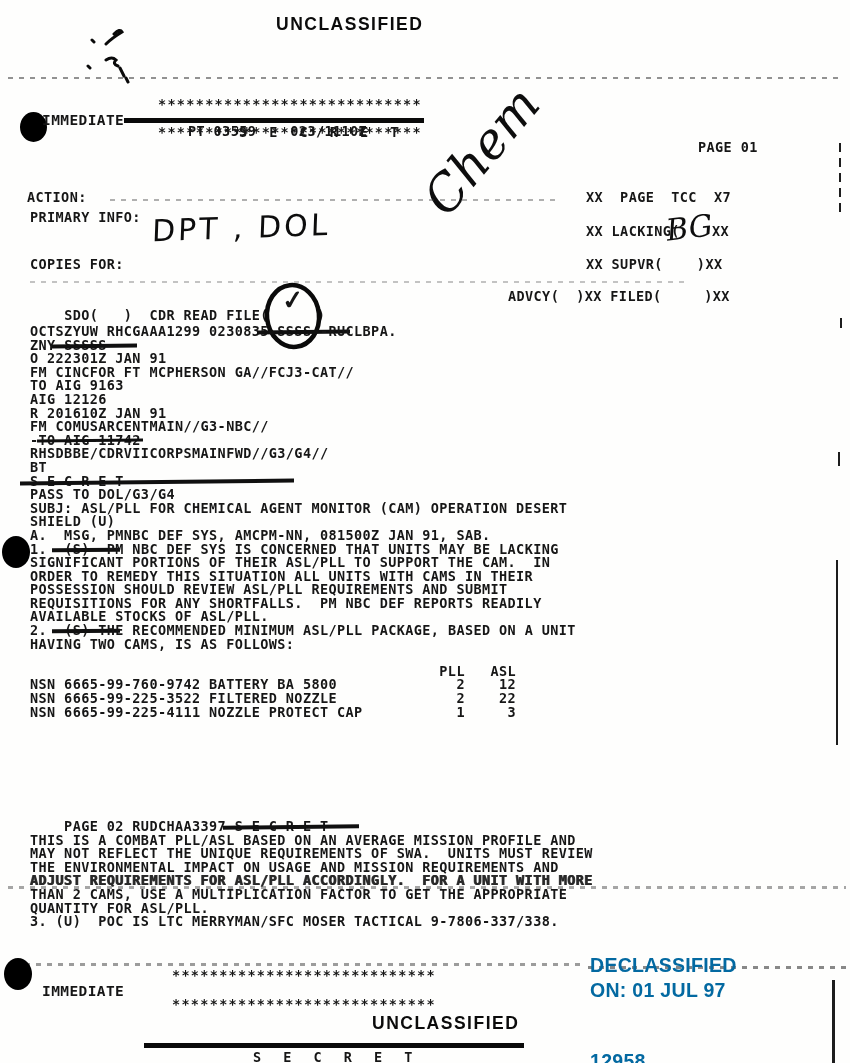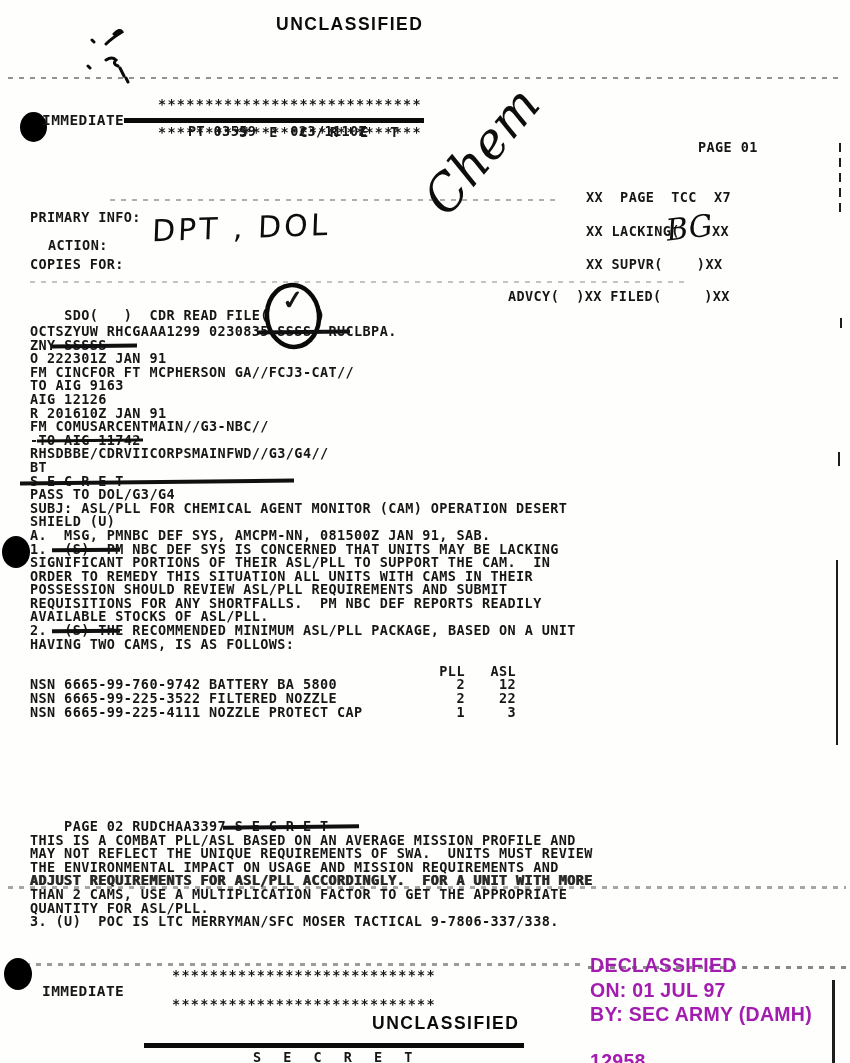--- a/index.html
+++ b/index.html
@@ -23,21 +23,21 @@
   .secret-row{position:relative;width:268px;text-align:center;font-weight:bold;
       letter-spacing:7px;font-size:13.5px;}
   .secret-strike{position:absolute;height:4.5px;background:#0a0a0a;}
   .hole{position:absolute;background:#000;border-radius:50%;}
   .hline{position:absolute;height:2px;
       background:repeating-linear-gradient(90deg,#3a3a3a 0 5px,transparent 5px 11px);}
   .vline{position:absolute;background:#1d1d1d;}
   .vdash{position:absolute;width:2px;
       background:repeating-linear-gradient(#1d1d1d 0 9px,transparent 9px 15px);}
   .stamp{font-family:"Liberation Sans","DejaVu Sans",sans-serif;font-weight:bold;
-      font-size:19.5px;color:#a21caf;letter-spacing:0.3px;white-space:nowrap;}
+      font-size:19.5px;color:#0369a1;letter-spacing:0.3px;white-space:nowrap;}
   .check-wrap{position:relative;display:inline-block;width:48px;height:16px;vertical-align:baseline;}
   .check-wrap svg{position:absolute;left:-6px;top:-22px;overflow:visible;}
   .check-mark{position:absolute;left:13px;top:-10px;font-size:26px;font-weight:bold;
       transform:rotate(-6deg);font-family:"DejaVu Serif",serif;}
 </style>
 </head>
 <body>
 
 <div class="page">
 
@@ -56,21 +56,21 @@
   <div class="abs secret-row tw" style="left:158px;top:112px;">
     <span>S E C R E T</span>
     <div class="secret-strike" style="left:-34px;top:6px;width:300px;"></div>
   </div>
   <div class="abs tw banner-ast" style="left:158px;top:126px;">****************************</div>
   <div class="abs tw" style="left:188px;top:125px;">PT 03559    023/1110Z</div>
   <div class="abs tw" style="left:698px;top:141px;">PAGE 01</div>
 
   <div class="abs hand" style="left:408px;top:122px;font-size:50px;transform:rotate(-50deg);">Chem</div>
 
-  <div class="abs tw" style="left:48px;top:191px;margin-top:48px;">ACTION:</div>
+  <div class="abs tw" style="left:27px;top:191px;">ACTION:</div>
   <div class="hline" style="left:110px;top:199px;width:450px;height:1.5px;opacity:.4;"></div>
   <div class="abs tw" style="left:586px;top:191px;">XX  PAGE  TCC  X7</div>
 
   <div class="abs tw" style="left:30px;top:211px;">PRIMARY INFO:</div>
   <div class="abs hand-block" style="left:152px;top:210px;font-size:30px;letter-spacing:3px;transform:rotate(-2deg) skewX(-4deg);">DPT , DOL</div>
   <div class="abs tw" style="left:586px;top:225px;">XX LACKING(</div>
   <div class="abs hand" style="left:666px;top:210px;font-size:30px;transform:rotate(-7deg);">BG</div>
   <div class="abs tw" style="left:712px;top:225px;">XX</div>
 
   <div class="abs tw" style="left:30px;top:258px;">COPIES FOR:</div>
@@ -98,21 +98,20 @@
   <div class="abs secret-row tw" style="left:172px;top:983px;">
     <span>S E C R E T</span>
     <div class="secret-strike" style="left:-28px;top:6px;width:380px;"></div>
   </div>
   <div class="abs tw banner-ast" style="left:172px;top:998px;">****************************</div>
   <div class="abs sans-b title" style="left:372px;top:1013px;">UNCLASSIFIED</div>
 
   <div class="hline" style="left:588px;top:966px;width:262px;height:3px;opacity:.6;"></div>
   <div class="abs stamp" style="left:590px;top:954px;">DECLASSIFIED</div>
   <div class="abs stamp" style="left:590px;top:979px;">ON: 01 JUL 97</div>
-  <div class="abs stamp" style="left:590px;top:1003px;">BY: SEC ARMY (DAMH)</div>
   <div class="abs stamp" style="left:590px;top:1050px;">12958</div>
 
   <div class="vdash" style="left:839px;top:143px;height:74px;"></div>
   <div class="vline" style="left:840px;top:318px;width:2px;height:10px;"></div>
   <div class="vline" style="left:838px;top:452px;width:2px;height:14px;"></div>
   <div class="vline" style="left:836px;top:560px;width:2px;height:185px;"></div>
   <div class="vline" style="left:832px;top:980px;width:3px;height:83px;"></div>
 
 </div>
 

